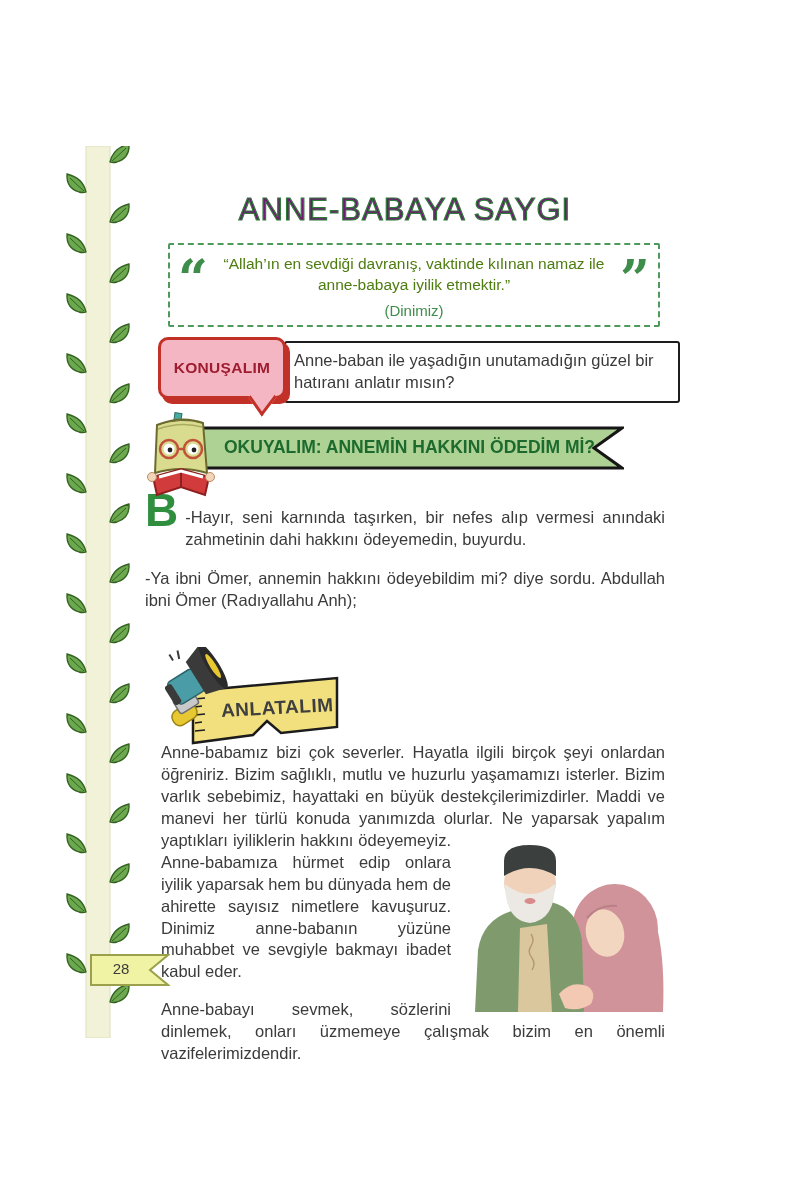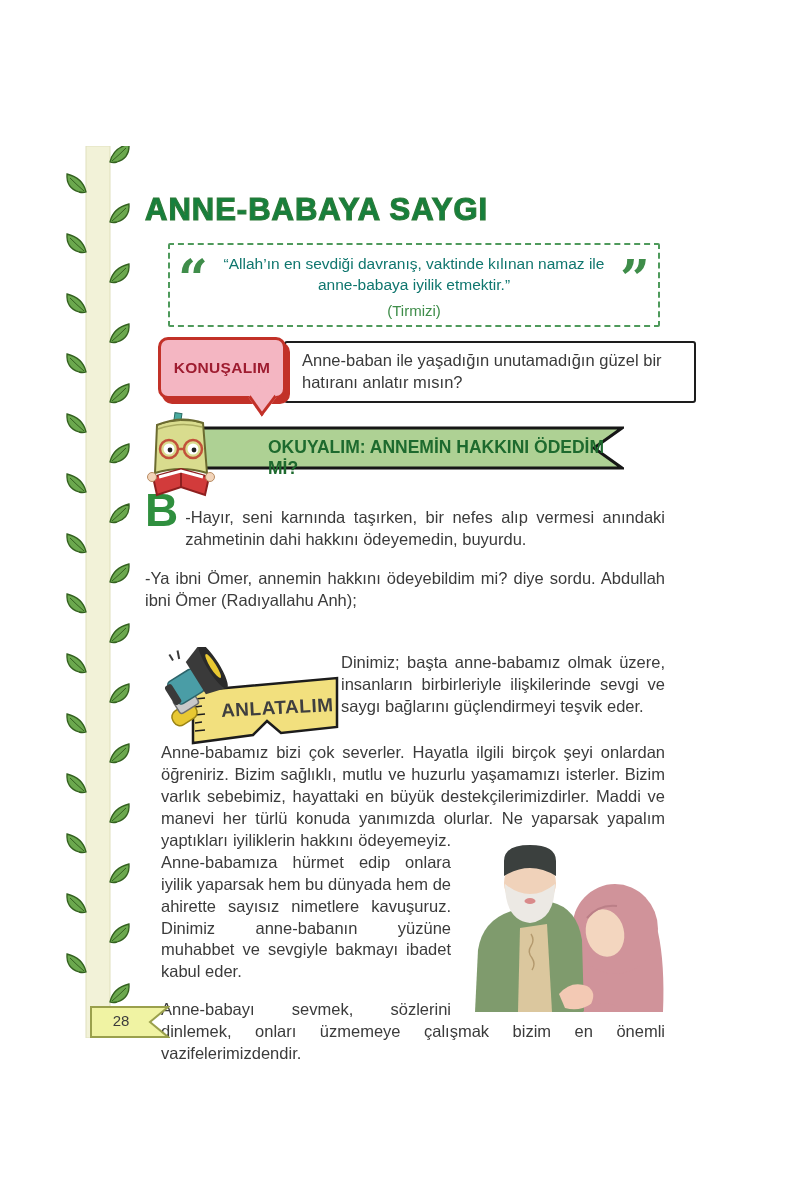--- a/index.html
+++ b/index.html
@@ -4,49 +4,49 @@
 <style>
   html,body{margin:0;padding:0;background:#ffffff;}
   .sheet{position:relative;width:800px;height:1200px;background:#ffffff;overflow:hidden;
          font-family:"Liberation Sans",sans-serif;color:#3b3b3b;}
   .abs{position:absolute;}
 
   
   #leafSvg{position:absolute;left:64px;top:146px;width:68px;height:892px;}
 
   
-  .title{left:145px;top:192px;width:520px;text-align:left;
-         font-size:31px;font-weight:700;letter-spacing:1px;color:#15803d;
+  .title{left:145px;top:192px;width:520px;text-align:center;
+         font-size:31px;font-weight:400;letter-spacing:1px;color:#701a75;
          -webkit-text-stroke:1.2px #2e7a38;text-stroke:1px #2e7a38;}
 
   
   .quote-box{left:168px;top:243px;width:488px;height:80px;
              border:2.5px dashed #4e9a5b;border-radius:2px;background:#fff;}
   .quote-text{position:absolute;left:52px;right:52px;top:9px;text-align:center;
-              font-size:15.5px;line-height:1.35;color:#0f766e;}
+              font-size:15.5px;line-height:1.35;color:#4d7c0f;}
   .quote-src{position:absolute;left:0;right:0;bottom:6px;text-align:center;
              font-size:15px;color:#3f8d4a;}
   .qmark{position:absolute;top:8px;font-family:"DejaVu Serif",serif;font-weight:bold;
          font-size:52px;line-height:1;color:#3f8d4a;}
   .qmark.open{left:8px;} .qmark.close{right:8px;}
 
   
   .kon-bubble{left:158px;top:337px;width:122px;height:56px;background:#f4b6c2;
               border:3px solid #c23128;border-radius:10px;box-shadow:4px 5px 0 #c23128;
               display:flex;align-items:center;justify-content:center;z-index:3;}
   .kon-bubble .lbl{font-size:15.5px;font-weight:bold;color:#9e1c30;letter-spacing:.3px;}
   .kon-tail{position:absolute;left:74%;bottom:-13px;width:20px;height:20px;background:#f4b6c2;
             border-right:3px solid #c23128;border-bottom:3px solid #c23128;
             transform:rotate(55deg) skew(18deg);z-index:-1;}
   .kon-box{left:284px;top:341px;width:376px;background:#fff;border:2.5px solid #1d1d1d;
-           border-radius:3px;padding:7px 16px;font-size:16.5px;line-height:1.32;color:#3a3a3a;}
+           border-radius:3px;padding:7px 8px;font-size:16.5px;line-height:1.32;color:#3a3a3a;}
 
   
   .oku-wrap{left:186px;top:426px;width:438px;height:44px;}
-  .oku-label{position:absolute;left:38px;top:11px;font-size:17.5px;font-weight:bold;color:#1d6a2e;margin-left:44px;}
+  .oku-label{position:absolute;left:38px;top:11px;font-size:17.5px;font-weight:bold;color:#1d6a2e;}
   #mascotSvg{position:absolute;left:141px;top:411px;width:80px;height:92px;z-index:4;}
 
   
   .story{left:145px;top:489px;width:520px;font-size:16.5px;line-height:1.34;text-align:justify;}
   .story p{margin:0 0 17px 0;}
   .dropcap{float:left;font-size:46px;line-height:.82;font-weight:bold;color:#2f8f3e;
            margin:3px 7px 0 0;}
 
   
   .anlat{left:145px;top:651px;width:520px;min-height:100px;font-size:16.5px;line-height:1.34;
@@ -57,21 +57,21 @@
   .ban-label{position:absolute;left:76px;top:44px;font-size:19px;font-weight:bold;color:#3f3f3f;
              transform:rotate(-3deg);letter-spacing:.5px;}
 
   
   .bodytxt{left:145px;top:742px;width:520px;font-size:16.5px;line-height:1.33;text-align:justify;}
   .bodytxt p{margin:0 0 16px 16px;}
   .float-spacer{float:right;width:0;height:92px;}
   .float-img{float:right;clear:right;width:202px;height:178px;margin:0 0 6px 12px;}
 
   
-  .pagenum-wrap{left:90px;top:1006px;width:80px;height:32px;z-index:5;}
+  .pagenum-wrap{left:90px;top:954px;width:80px;height:32px;z-index:5;}
   .pagenum{position:absolute;left:0;top:6px;width:62px;text-align:center;
            font-size:15px;color:#3c3c3c;}
 </style>
 </head>
 <body>
 
 <div class="sheet">
 
   <svg id="leafSvg" viewBox="0 0 68 892">
     <defs>
@@ -112,21 +112,21 @@
         <use href="#leafR" transform="translate(22,826) scale(-1,1)"></use>
         <use href="#leafR" transform="translate(46,856)"></use>
       </g>
   </svg>
 
   <div class="abs title">ANNE-BABAYA SAYGI</div>
 
   <div class="abs quote-box">
     <span class="qmark open">“</span>
     <div class="quote-text">“Allah’ın en sevdiği davranış, vaktinde kılınan namaz ile anne-babaya iyilik etmektir.”</div>
-    <div class="quote-src">(Tirmizi)</div>
+    <div class="quote-src">(Dinimiz)</div>
     <span class="qmark close">”</span>
   </div>
 
   <div class="abs kon-bubble">
     <span class="lbl">KONUŞALIM</span>
     <span class="kon-tail"></span>
   </div>
   <div class="abs kon-box">Anne-baban ile yaşadığın unutamadığın güzel bir hatıranı anlatır mısın?</div>
 
   <div class="abs oku-wrap">
@@ -181,21 +181,20 @@
           <rect x="24" y="28" width="8" height="22" rx="3" fill="#3a3a3a"></rect>
           <path d="M56,18 L78,10 L78,62 L56,56 Z" fill="#3a3a3a"></path>
           <ellipse cx="77" cy="36" rx="6" ry="26" fill="#2a2a2a"></ellipse>
           <ellipse cx="77" cy="36" rx="3" ry="14" fill="#e8c832"></ellipse>
           <line x1="52" y1="12" x2="55" y2="4" stroke="#3a3a3a" stroke-width="2"></line>
           <line x1="46" y1="10" x2="46" y2="3" stroke="#3a3a3a" stroke-width="2"></line>
         </g>
       </svg>
       <span class="ban-label">ANLATALIM</span>
     </div>
-    <div>Dinimiz; başta anne-babamız olmak üzere, insanların birbirleriyle ilişkilerinde sevgi ve saygı bağlarını güçlendirmeyi teşvik eder.</div>
   </div>
 
   <div class="abs bodytxt">
     <div class="float-spacer"></div>
     <div class="float-img">
       <svg width="202" height="178" viewBox="0 0 202 178">
         <path d="M106,178 Q102,118 116,92 Q130,64 156,61 Q184,65 195,98 Q202,130 200,178 Z" fill="#d0939a"></path>
         <ellipse cx="152" cy="95" rx="43" ry="45" fill="#d0939a"></ellipse>
         <ellipse cx="142" cy="99" rx="19" ry="24" fill="#f3d6bf" transform="rotate(-14 142 99)"></ellipse>
         <path d="M124,84 Q136,70 154,72" fill="none" stroke="#bb7f87" stroke-width="2"></path>

